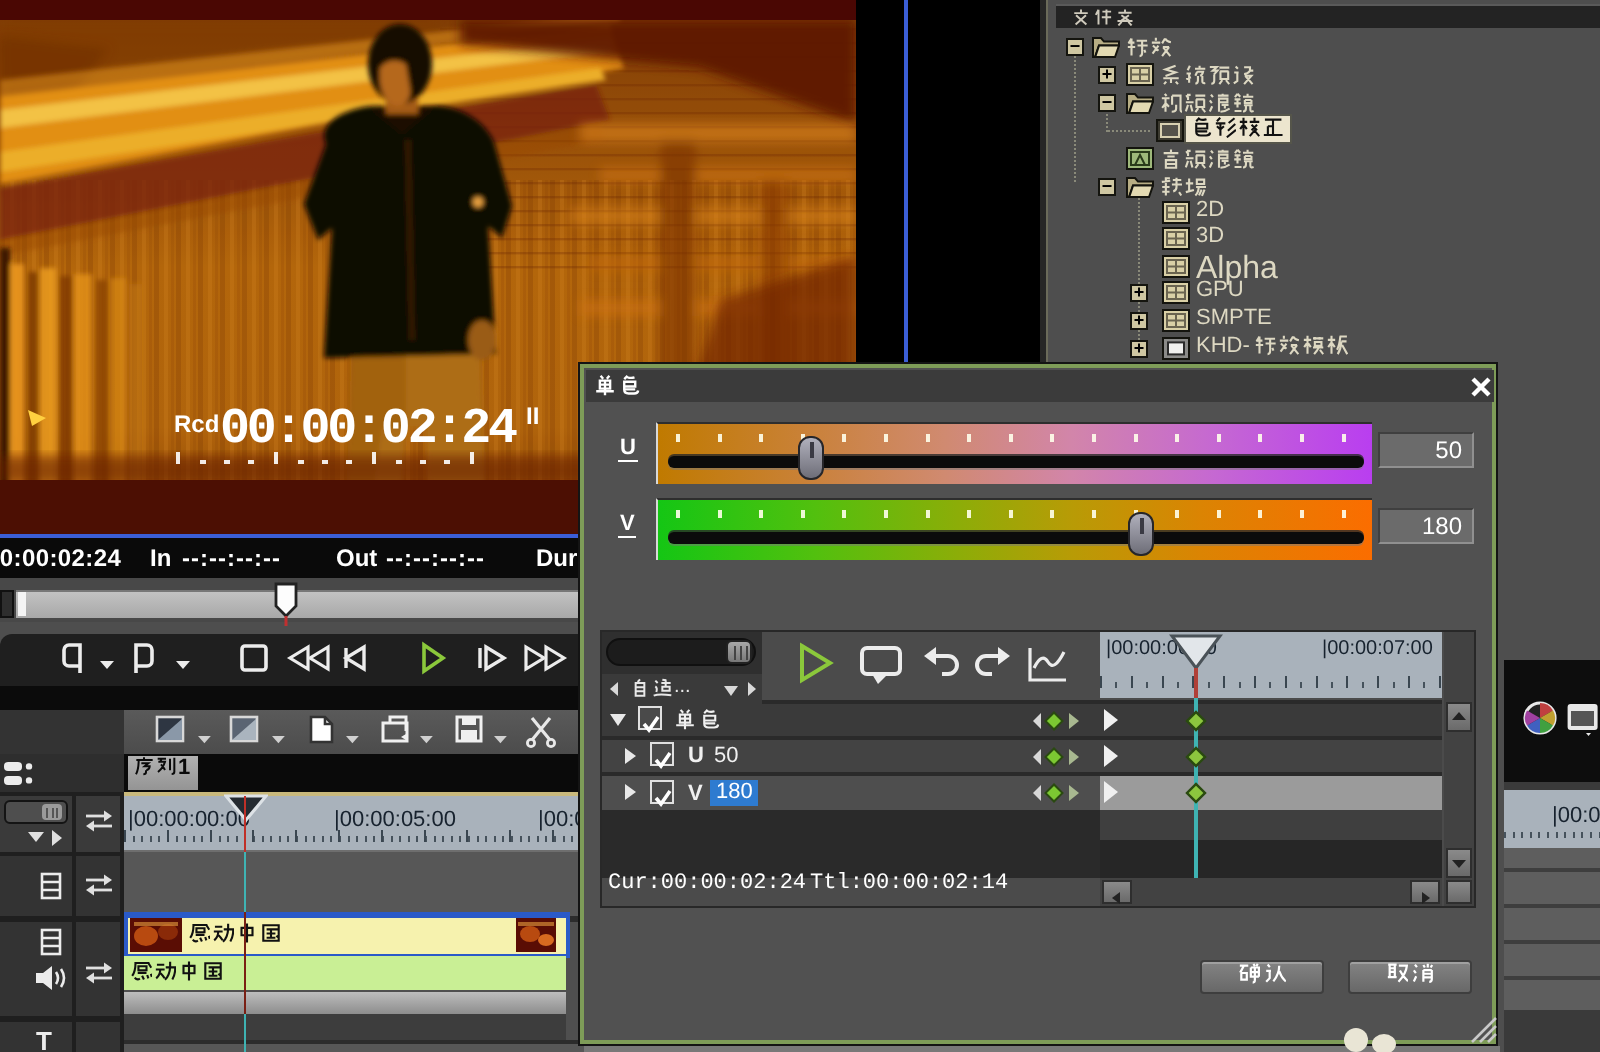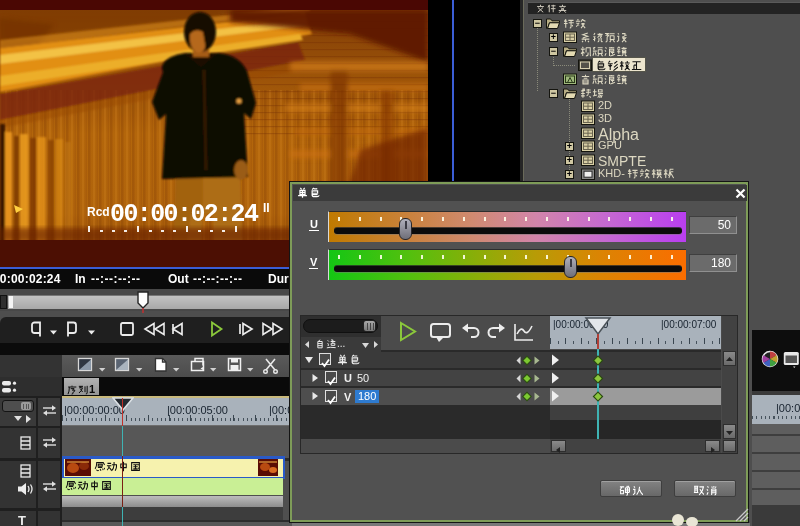--- a/index.html
+++ b/index.html
@@ -1,18 +1,18 @@
 <!DOCTYPE html>
 <html><head><meta charset="utf-8"><style>
 *{margin:0;padding:0;box-sizing:border-box}
 html,body{width:800px;height:526px;overflow:hidden;background:#4e4e4e;font-family:"Liberation Sans",sans-serif}
 .ab{position:absolute}
 #app{position:relative;width:800px;height:526px;background:#4e4e4e}
 .zh{display:inline-block;vertical-align:top;flex:none}
-.zrow{display:flex;align-items:flex-end}
+.zrow{display:flex;align-items:flex-start}
 .xb{position:absolute;width:9px;height:9px;background:#cfc7a2;border:1px solid #15150f;color:#000;font:bold 9px/7px "Liberation Sans",sans-serif;text-align:center}
 </style></head>
 <body>
 <div id="app">
 
 <svg width="0" height="0" style="position:absolute">
 <defs>
 <g id="g_wen">
           <path d="M6 1v1.8M1.5 3.4h9M9.3 4.8L2.4 11M2.7 4.8L9.6 11"></path>
         </g>
@@ -383,21 +383,21 @@
 
 <div class="xb" style="left:45px;top:142px">+</div>
 <svg class="ab" style="left:61px;top:140px" width="14" height="12" viewBox="0 0 14 12">
         <use href="#i_fx"></use>
       </svg>
 <div class="ab" style="left:78px;top:139px;font-size:11px">GPU</div>
 <div class="xb" style="left:45px;top:156px">+</div>
 <svg class="ab" style="left:61px;top:154px" width="14" height="12" viewBox="0 0 14 12">
         <use href="#i_fx"></use>
       </svg>
-<div class="ab" style="left:78px;top:153px;font-size:14px">SMPTE</div>
+<div class="ab" style="left:78px;top:153px;font-size:11px">SMPTE</div>
 <div class="xb" style="left:45px;top:170px">+</div>
 <svg class="ab" style="left:61px;top:168px" width="14" height="12" viewBox="0 0 14 12">
         <use href="#i_fxk"></use>
       </svg>
 <div class="ab zrow" style="left:78px;top:167px;font-size:11px;gap:1px">
         <span style="margin-right:1px">KHD-</span>
  <svg class="zh" width="11" height="11" viewBox="0 0 12 12" stroke="currentColor" fill="none" stroke-width="1.15">
           <use href="#g_te"></use>
         </svg>
  <svg class="zh" width="11" height="11" viewBox="0 0 12 12" stroke="currentColor" fill="none" stroke-width="1.15">
@@ -854,20 +854,21 @@
 <div class="ab" style="left:432px;top:134px;width:15px;height:137px;background:#424242">
  <div class="ab" style="left:1px;top:35px;width:13px;height:15px;background:linear-gradient(#8a8a8a,#6a6a6a);border:1px solid #2e2e2e"><svg width="11" height="13" viewBox="0 0 11 13" fill="#222">
             <path d="M5.5 4 L2 8 L9 8 Z"></path>
           </svg></div>
  <div class="ab" style="left:1px;top:108px;width:13px;height:15px;background:linear-gradient(#8a8a8a,#6a6a6a);border:1px solid #2e2e2e"><svg width="11" height="13" viewBox="0 0 11 13" fill="#222">
             <path d="M5.5 9 L2 5 L9 5 Z"></path>
           </svg></div>
  <div class="ab" style="left:1px;top:124px;width:13px;height:12px;background:linear-gradient(#8a8a8a,#6a6a6a);border:1px solid #2e2e2e"></div>
 </div>
 
+<div class="ab" style="left:14px;top:254px;color:#fff;font-family:'Liberation Mono',monospace;font-size:11px">Cur:00:00:02:24<span style="margin-left:2px">Ttl:00:00:02:14</span></div>
 
 <div class="ab zrow" style="left:310px;top:298px;width:62px;height:17px;background:linear-gradient(#838383,#686868);border:1px solid #3e3e3e;box-shadow:inset 0 1px 0 #a0a0a0;border-radius:2px;color:#fff;justify-content:center;gap:2px">
  <svg class="zh" width="11" height="11" viewBox="0 0 12 12" stroke="currentColor" fill="none" stroke-width="1.2">
           <use href="#g_que"></use>
         </svg>
  <svg class="zh" width="11" height="11" viewBox="0 0 12 12" stroke="currentColor" fill="none" stroke-width="1.2">
           <use href="#g_ren"></use>
         </svg>
 </div>
 <div class="ab zrow" style="left:384px;top:298px;width:62px;height:17px;background:linear-gradient(#838383,#686868);border:1px solid #3e3e3e;box-shadow:inset 0 1px 0 #a0a0a0;border-radius:2px;color:#fff;justify-content:center;gap:2px">

